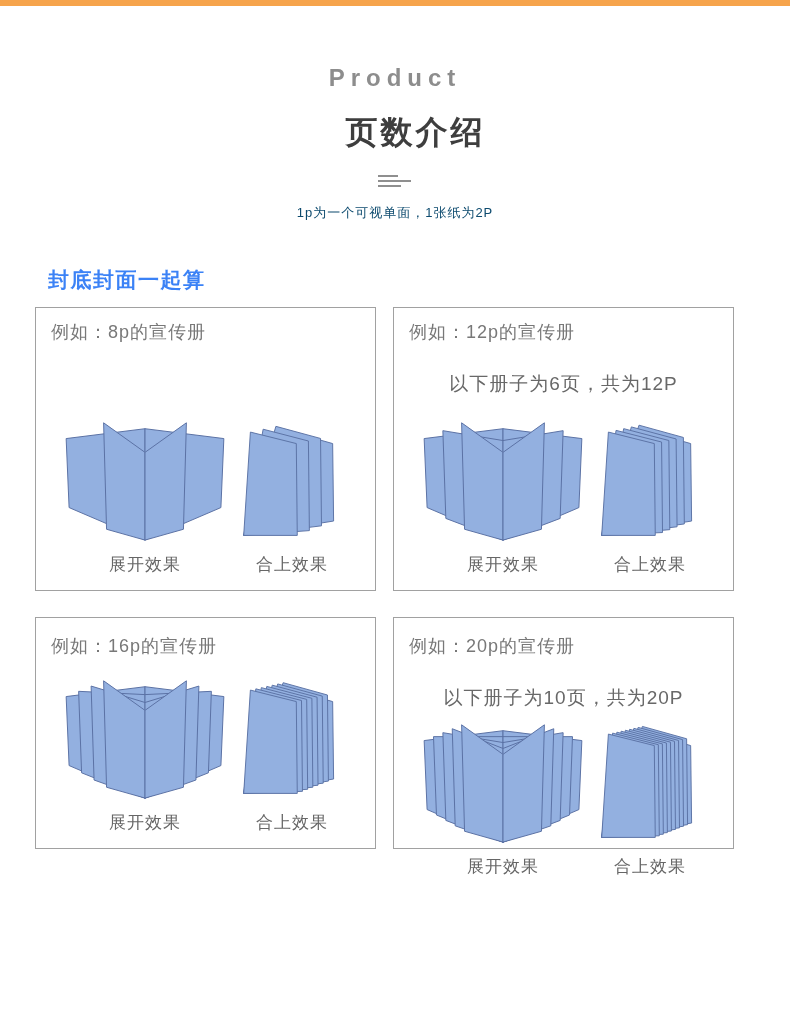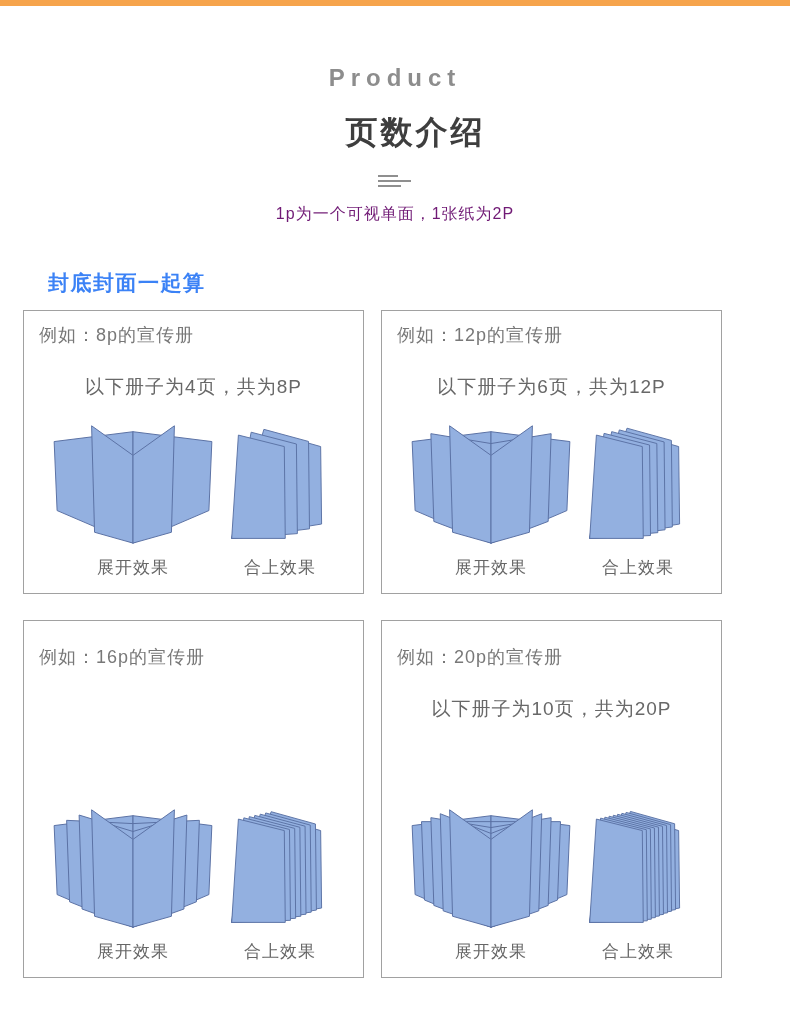--- a/index.html
+++ b/index.html
@@ -18,38 +18,38 @@
     margin-top:18px;text-align:center;
     font-size:32px;font-weight:bold;letter-spacing:3px;color:#3e3e3e;padding-left:41px;
   }
   .divider{width:34px;margin:20px auto 0 auto;height:14px;position:relative;}
   .divider .ln{position:absolute;left:0;height:2px;background:#8f8f8f;}
   .divider .ln1{top:0;width:20px;}
   .divider .ln2{top:5px;width:33px;}
   .divider .ln3{top:10px;width:23px;}
   .subtitle{
     margin-top:15px;text-align:center;
-    font-size:16px;color:#701a75;letter-spacing:1px;
+    font-size:13px;color:#0c4a6e;letter-spacing:1px;
   }
   .section-heading{
     margin:44px 0 13px 48px;
     font-size:21px;font-weight:bold;color:#3b82f6;letter-spacing:1.5px;
   }
   .grid{
-    margin:0 23px;
+    margin:0 35px;
     display:grid;grid-template-columns:341px 341px;
     column-gap:17px;row-gap:26px;
   }
   .box{
     border:1px solid #a1a1a1;background:#ffffff;
     box-sizing:border-box;height:284px;
     padding:12px 15px 10px 15px;
     display:flex;flex-direction:column;
   }
-  .box:nth-child(n+3){height:358px;padding-top:24px;}
+  .box:nth-child(n+3){height:232px;padding-top:16px;}
   .example-label{font-size:18px;color:#787878;letter-spacing:1px;}
   .description{
     margin-top:27px;text-align:center;
     font-size:19px;color:#686868;letter-spacing:1px;
   }
   .illustrations{
     flex:1;display:flex;justify-content:flex-start;
     align-items:flex-end;padding:0 2px;font-family:Liberation Serif, serif;
   }
   .figure{display:flex;flex-direction:column;align-items:center;}
@@ -77,21 +77,20 @@
 </div>
 
 <div class="subtitle">1p为一个可视单面，1张纸为2P</div>
 
 <div class="section-heading">封底封面一起算</div>
 
 <div class="grid">
 
   <div class="box">
     <div class="example-label">例如：8p的宣传册</div>
-    <div class="description">以下册子为4页，共为8P</div>
     <div class="illustrations">
       <div class="figure">
         <svg width="184" height="138" viewBox="0 0 180 140">
             <polygon points="90,133 13,100 10,30 90,20" fill="#93B0E0" stroke="#5A71A4" stroke-width="1" stroke-linejoin="round"></polygon>
             <polygon points="90,133 167,100 170,30 90,20" fill="#93B0E0" stroke="#5A71A4" stroke-width="1" stroke-linejoin="round"></polygon>
             <polygon points="90,133 51,122 48,14 90,44" fill="#93B0E0" stroke="#5A71A4" stroke-width="1" stroke-linejoin="round"></polygon>
             <polygon points="90,133 129,122 132,14 90,44" fill="#93B0E0" stroke="#5A71A4" stroke-width="1" stroke-linejoin="round"></polygon>
           </svg>
         <div class="caption">展开效果</div>
       </div>

